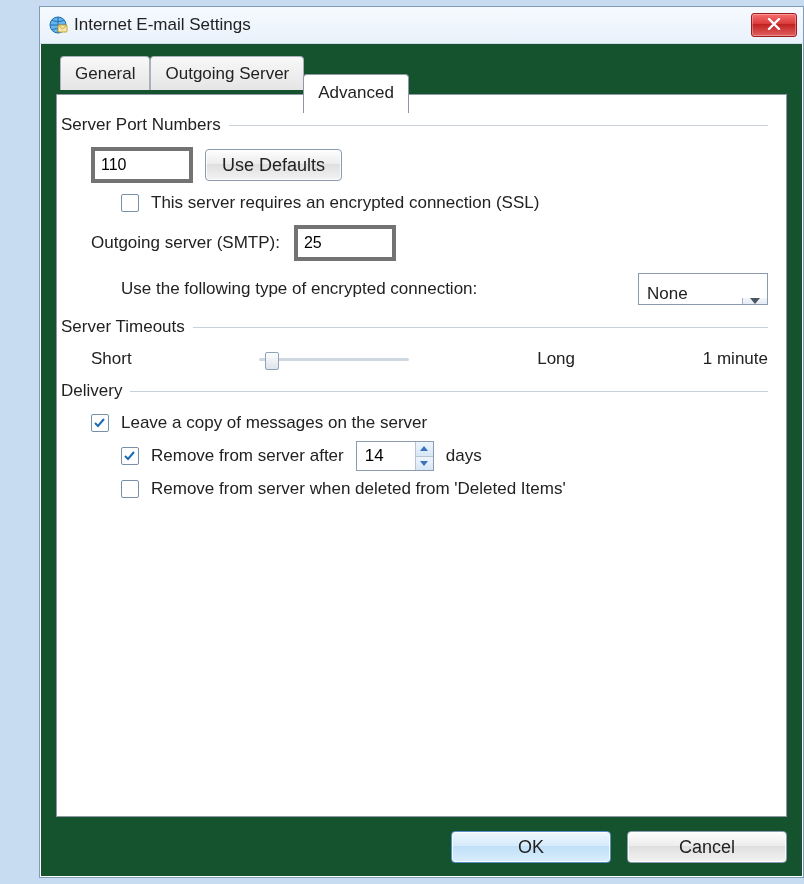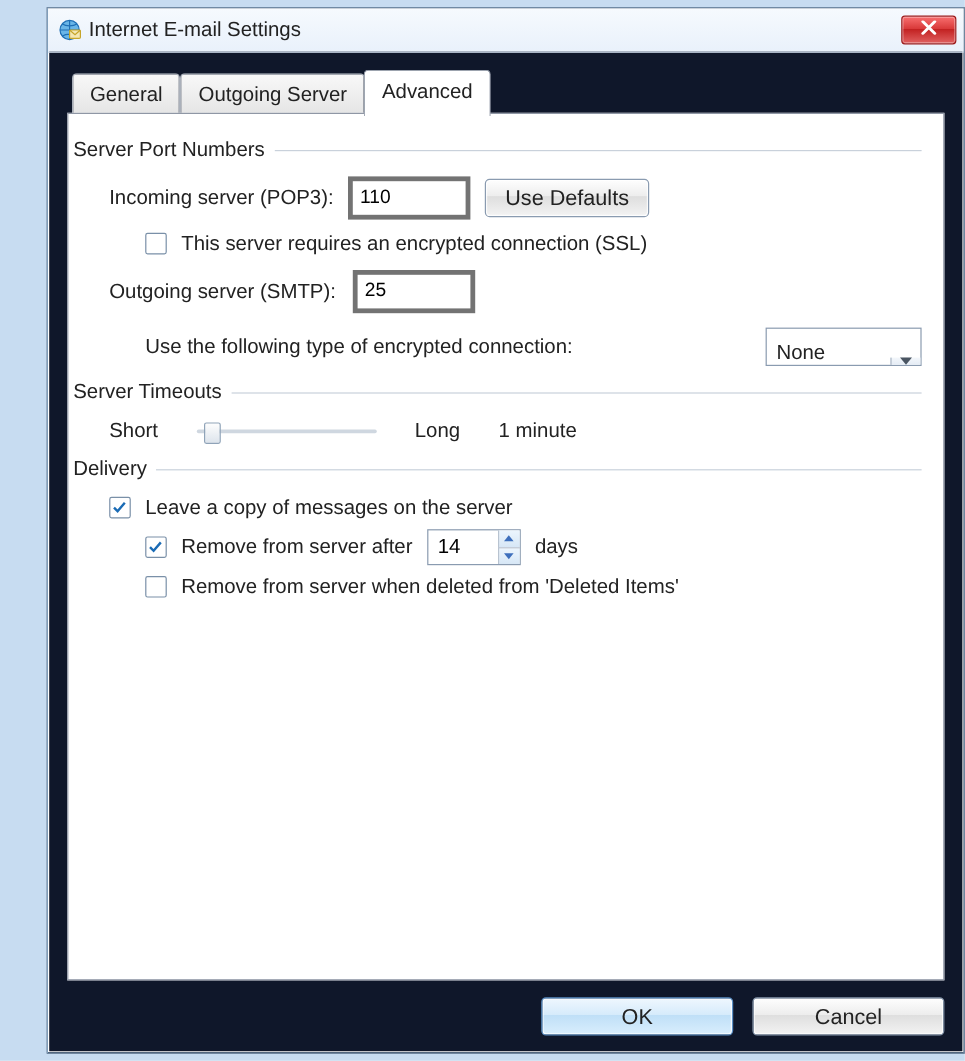--- a/index.html
+++ b/index.html
@@ -4,21 +4,21 @@
 <style>
   html,body{margin:0;padding:0;height:100%;}
   body{
     font-family:"Segoe UI",Tahoma,Arial,sans-serif;
     font-size:16px;
     background:#C7DCF1;
     display:flex;align-items:center;justify-content:center;
   }
   .window{
     width:790px;height:870px;
-    background:#0f172a;
+    background:#14532d;
     border:1px solid #7F9DB9;
     box-shadow:inset 0 0 0 1px #fff;
     display:flex;flex-direction:column;
     position:relative;
     margin-left:39px;
   }
   .titlebar{
     height:36px;
     background:linear-gradient(180deg,#F6FAFE 0%,#E9F1FB 100%);
     border-bottom:1px solid #D0DDEC;
@@ -35,40 +35,40 @@
     display:flex;align-items:center;justify-content:center;
     box-shadow:inset 0 0 0 1px rgba(255,255,255,0.3);
   }
   .client{
     flex:1;
     padding:12px 16px 14px 16px;
     display:flex;flex-direction:column;
   }
   
   .tabstrip{
-    display:flex;align-items:flex-end;
+    display:flex;align-items:flex-start;
     position:relative;
     margin-left:4px;
   }
   .tab{
     padding:7px 14px 6px 14px;
     font-size:17px;color:#222;
     background:linear-gradient(180deg,#FDFDFE 0%,#ECECEC 100%);
     border:1px solid #AAB0BA;
     border-bottom:none;
     border-top-left-radius:4px;border-top-right-radius:4px;
     margin-right:0px;
     position:relative;
   }
   .tab.inactive{background:linear-gradient(180deg,#F8F8F8 0%,#E5E5E5 100%);}
   .tab.active{
     background:#fff;
     border-color:#8F97A5;
     z-index:2;
-    top:2px;
+    top:18px;
     padding-top:8px;padding-bottom:10px;
     margin-left:-1px;
   }
   .tab-panel{
     border:1px solid #8F97A5;
     flex:1;
     margin-top:-1px;
     background:#fff;
     position:relative;z-index:1;
     padding:14px 18px 18px 4px;
@@ -184,21 +184,20 @@
 
     <div class="tab-panel">
 
       <div class="group">
         <div class="group-header">
           <span class="group-caption">Server Port Numbers</span>
           <span class="group-line"></span>
         </div>
 
         <div class="row indent1">
-          <span class="txt">Incoming server (POP3):</span>
           <input type="text" class="num" value="110" style="">
           <button class="btn">Use Defaults</button>
         </div>
 
         <div class="row indent2" style="margin-top:10px;">
           <span class="checkbox"></span>
           <span class="txt">This server requires an encrypted connection (SSL)</span>
         </div>
 
         <div class="row indent1" style="margin-top:12px;gap:14px;">
@@ -215,21 +214,21 @@
             </span>
           </div>
         </div>
       </div>
 
       <div class="group">
         <div class="group-header">
           <span class="group-caption">Server Timeouts</span>
           <span class="group-line"></span>
         </div>
-        <div class="row indent1" style="gap:32px;">
+        <div class="row indent1" style="gap:32px;justify-content:space-between;">
           <span class="txt">Short</span>
           <div class="slider">
             <div class="slider-track"></div>
             <div class="slider-thumb"></div>
           </div>
           <span class="txt">Long</span>
           <span class="txt">1 minute</span>
         </div>
       </div>
 

